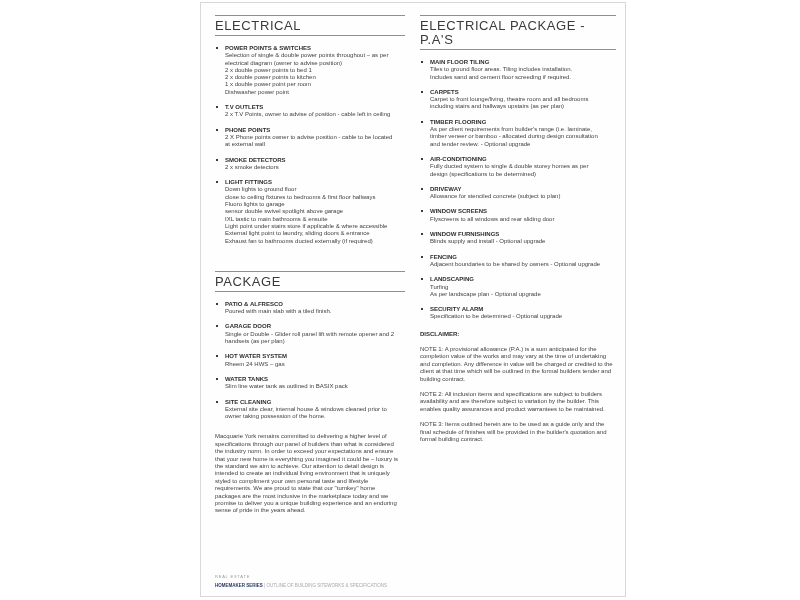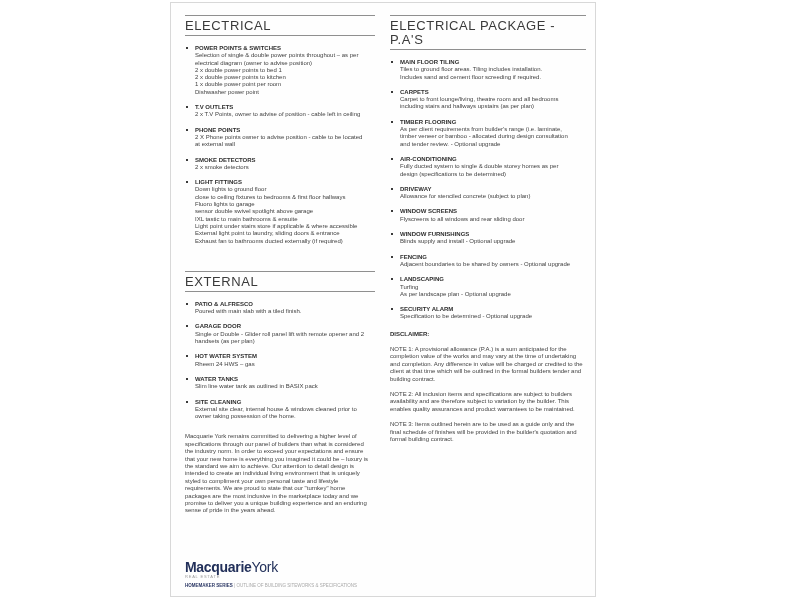--- a/index.html
+++ b/index.html
@@ -2,21 +2,21 @@
 <html><head>
 <meta charset="utf-8">
 <style>
   html,body{margin:0;padding:0;}
   body{
     width:800px;height:600px;position:relative;background:#ffffff;
     font-family:"Liberation Sans", sans-serif;color:#3f3f3f;
     -webkit-font-smoothing:antialiased;overflow:hidden;
   }
   .paper{
-    position:absolute;left:170px;top:2px;width:426px;height:595px;
+    position:absolute;left:200px;top:2px;width:426px;height:595px;
     background:#fefefe;border:1px solid #d8d8d8;box-sizing:border-box;
   }
   .col{position:absolute;top:12px;}
   .col-left{left:14px;width:190px;}
   .col-right{left:219px;width:196px;}
   .hrule{border-top:1px solid #8f8f8f;height:0;}
   h2.section-title{
     margin:3px 0 2px 0;font-size:13px;font-weight:normal;color:#3a3a3a;
     letter-spacing:0.6px;line-height:14px;
   }
@@ -105,21 +105,21 @@
               <div class="item-line">Light point under stairs store if applicable &amp; where accessible</div>
               <div class="item-line">External light point to laundry, sliding doors &amp; entrance</div>
               <div class="item-line">Exhaust fan to bathrooms ducted externally (if required)</div>
             </div>
           </div>
         </div>
     </div>
 
     <div class="section section-gap">
       <div class="hrule"></div>
-      <h2 class="section-title">EXTERNAL</h2>
+      <h2 class="section-title">PACKAGE</h2>
       <div class="hrule"></div>
       <div class="items">
           <div class="item">
             <span class="bullet"></span>
             <div class="item-content">
               <div class="item-title">PATIO &amp; ALFRESCO</div>
               <div class="item-line">Poured with main slab with a tiled finish.</div>
             </div>
           </div>
           <div class="item">
@@ -245,23 +245,20 @@
 
     <div class="disclaimer">
       <div class="disclaimer-title">DISCLAIMER:</div>
       <p class="note">NOTE 1: A provisional allowance (P.A.) is a sum anticipated for the completion value of the works and may vary at the time of undertaking and completion. Any difference in value will be charged or credited to the client at that time which will be outlined in the formal builders tender and building contract.</p>
       <p class="note">NOTE 2: All inclusion items and specifications are subject to builders availability and are therefore subject to variation by the builder. This enables quality assurances and product warrantees to be maintained.</p>
       <p class="note">NOTE 3: Items outlined herein are to be used as a guide only and the final schedule of finishes will be provided in the builder's quotation and formal building contract.</p>
     </div>
   </div>
 
   <div class="footer">
-    <div class="logo-line">
-      <span class="logo-bold">Macquarie</span><span class="logo-light">York</span>
-    </div>
     <div class="logo-sub">REAL ESTATE</div>
     <div class="series">
       <span class="series-label">HOMEMAKER SERIES</span>
       <span class="series-text">| OUTLINE OF BUILDING SITEWORKS &amp; SPECIFICATIONS</span>
     </div>
   </div>
 
 </div>
 
 </body></html>

